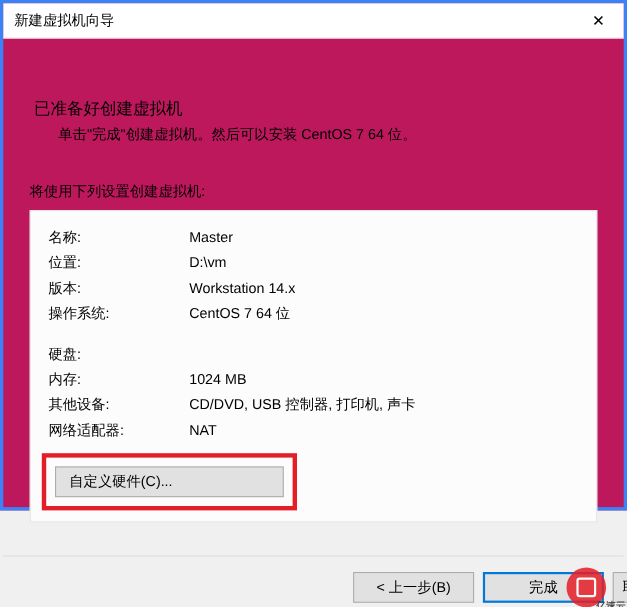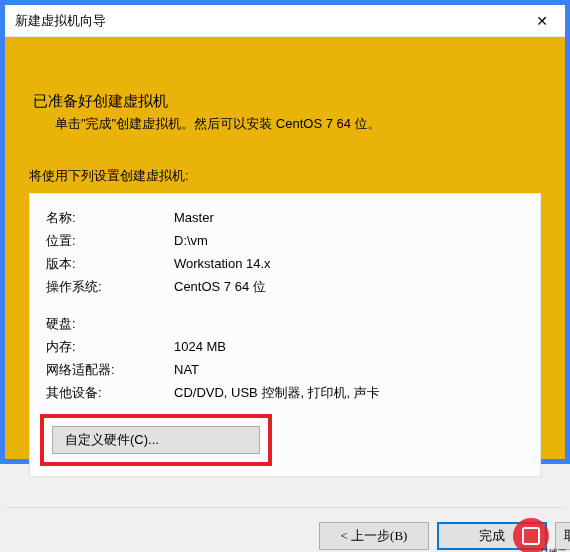--- a/index.html
+++ b/index.html
@@ -11,22 +11,22 @@
       font-family: "Microsoft YaHei", "Segoe UI", Tahoma, sans-serif;
       font-size: 13px;
       background: #f0f0f0;
       width: 570px;
       height: 552px;
       overflow: hidden;
     }
     .window {
       width: 570px;
       height: 464px;
-      background: #eab308;
-      border: 5px solid #3b82f6;
+      background: #be185d;
+      border: 3px solid #3b82f6;
       display: flex;
       flex-direction: column;
     }
     .titlebar {
       height: 32px;
       display: flex;
       align-items: center;
       justify-content: space-between;
       padding: 0 0 0 10px;
       border-bottom: 1px solid #e5e5e5;
@@ -126,21 +126,21 @@
       gap: 8px;
       background: #f0f0f0;
       position: relative;
     }
     .footer-btn {
       width: 110px;
       height: 28px;
       background: #e1e1e1;
       border: 1px solid #adadad;
       font-size: 13px;
-      font-family: Liberation Serif, serif;
+      font-family: Liberation Sans, sans-serif;
       cursor: pointer;
     }
     .footer-btn.primary {
       border: 2px solid #0078d7;
     }
     .watermark {
       position: absolute;
       right: -2px;
       bottom: 8px;
       width: 60px;
@@ -231,26 +231,26 @@
       <div class="info-gap"></div>
 
       <div class="info-row">
         <div class="info-label">硬盘:</div>
       </div>
       <div class="info-row">
         <div class="info-label">内存:</div>
         <div class="info-value">1024 MB</div>
       </div>
       <div class="info-row">
+        <div class="info-label">其他设备:</div>
+        <div class="info-value">CD/DVD, USB 控制器, 打印机, 声卡</div>
+      </div>
+      <div class="info-row">
         <div class="info-label">网络适配器:</div>
         <div class="info-value">NAT</div>
-      </div>
-      <div class="info-row">
-        <div class="info-label">其他设备:</div>
-        <div class="info-value">CD/DVD, USB 控制器, 打印机, 声卡</div>
       </div>
 
       <div class="highlight-box">
         <button class="custom-btn">自定义硬件(C)...</button>
       </div>
     </div>
   </div>
 
   <div class="footer">
     <button class="footer-btn">&lt; 上一步(B)</button>

